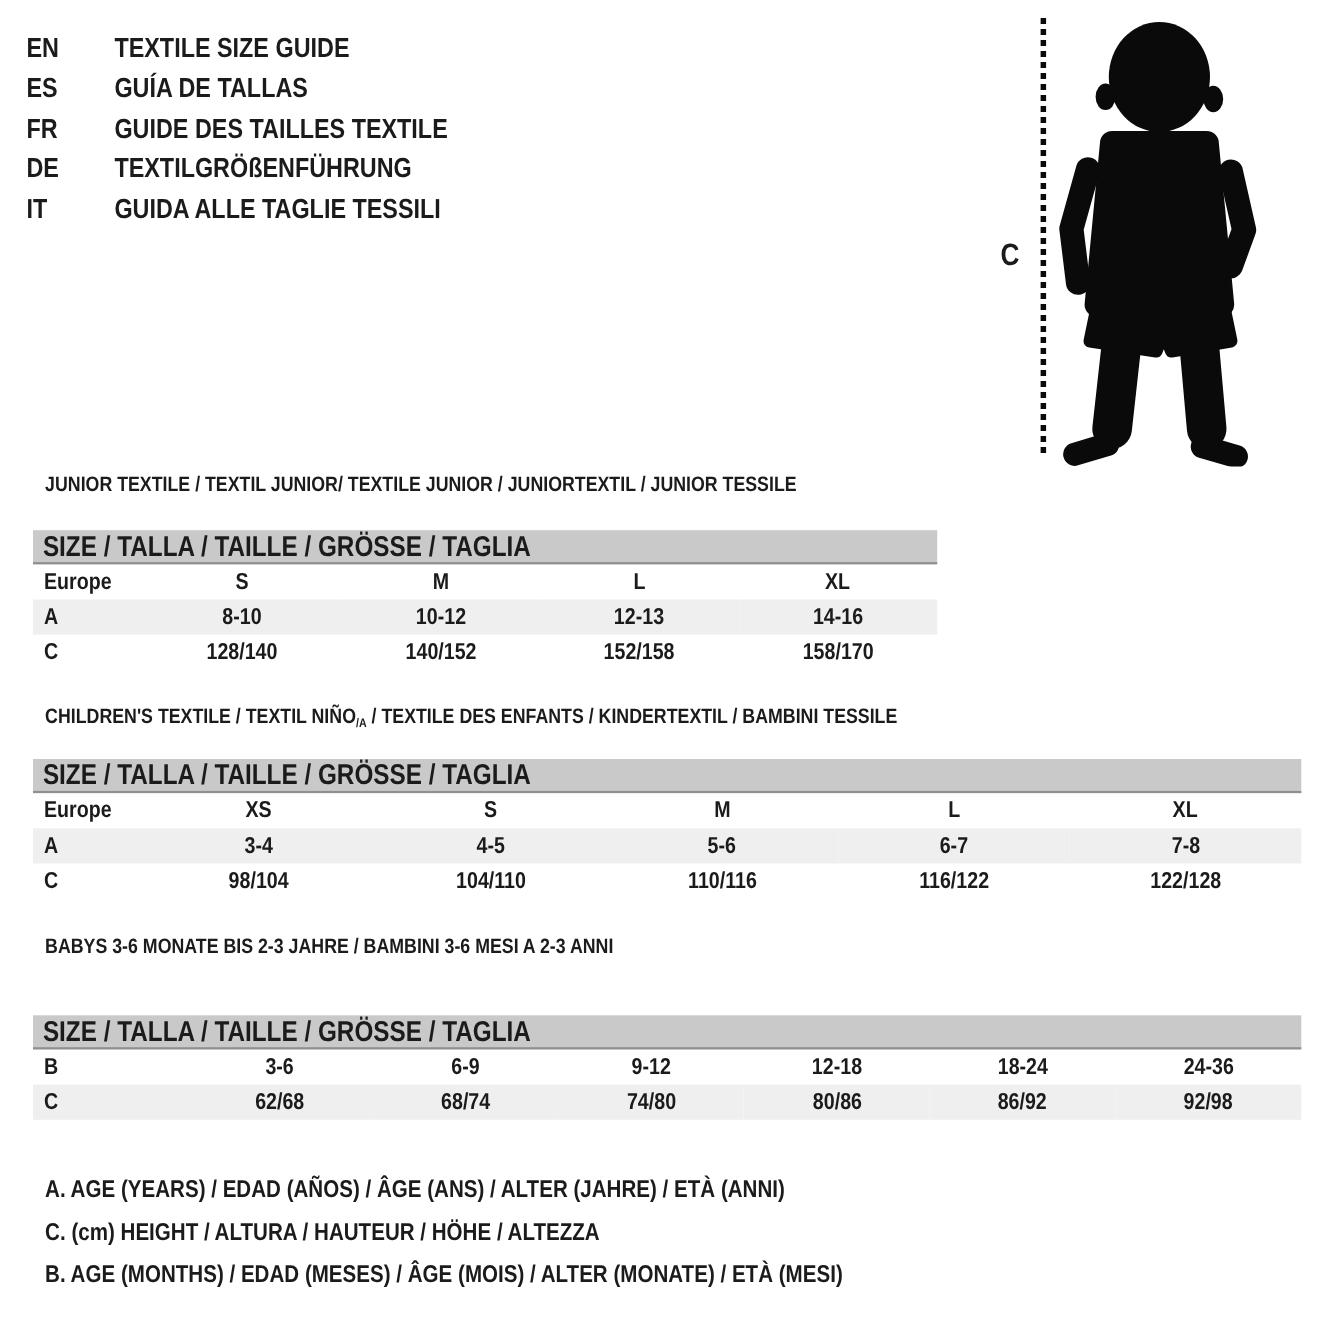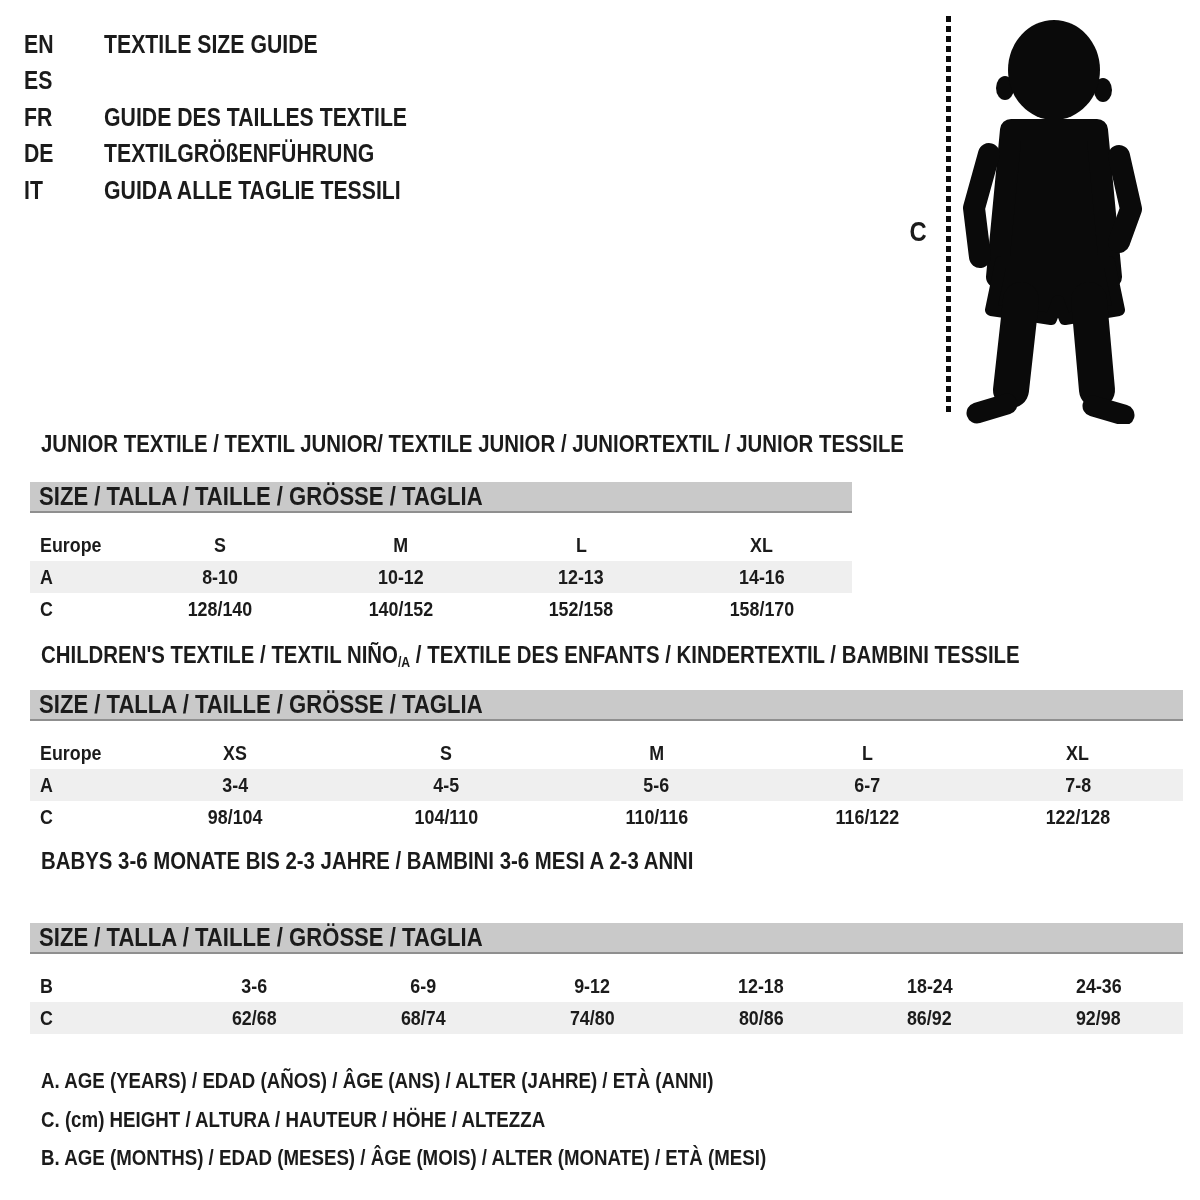--- a/index.html
+++ b/index.html
@@ -33,37 +33,37 @@
   
   .figure{position:absolute;left:0;top:0;color:var(--silhouette);}
   .dash-line{
     position:absolute;left:946px;top:16px;width:5px;height:400px;
     background:repeating-linear-gradient(to bottom,var(--silhouette) 0 6px,transparent 6px 10px);
   }
   .measure-label{position:absolute;left:908px;top:216px;font-size:28px;color:var(--ink);}
   .silhouette{position:absolute;left:961px;top:12px;}
 
   
-  .sec-title{position:absolute;left:41px;font-size:24px;white-space:nowrap;}
+  .sec-title{position:absolute;left:41px;font-size:19px;white-space:nowrap;}
   .sec-title-junior{top:430px;}
   .sec-title-children{top:641px;}
   .sec-title-babies{top:844px;line-height:33px;}
   .sub{font-size:.6em;vertical-align:-4px;}
 
   
   .tbl{position:absolute;left:30px;}
   .tbl-junior{top:482px;width:822px;}
   .tbl-children{top:690px;width:1153px;}
   .tbl-babies{top:923px;width:1153px;}
   .tbl-head{
     height:31px;background:var(--header-bar);
     border-bottom:2px solid var(--header-border);
     padding-left:9px;font-size:26px;line-height:29px;
   }
-  table{width:100%;border-collapse:collapse;table-layout:fixed;margin-top:16px;}
+  table{width:100%;border-collapse:collapse;table-layout:fixed;margin-top:0;}
   td{height:32px;text-align:center;font-size:21px;vertical-align:middle;padding:0;}
   td.lab{text-align:left;padding-left:10px;}
   tr.alt td{background:var(--row-alt);}
   col.c-lab{width:100px;}
   .tbl-babies col.c-lab{width:140px;}
 
   
   .notes{position:absolute;left:41px;top:1062px;}
   .note-line{height:38.5px;display:flex;align-items:center;font-size:22px;}
 </style>
@@ -72,20 +72,21 @@
 
 <div class="page">
 
   <div class="lang-block">
     <div class="lang-row">
       <span class="lang-code"><span class="cx-l">EN</span></span>
       <span class="lang-title"><span class="cx-l">TEXTILE SIZE GUIDE</span></span>
     </div>
     <div class="lang-row">
       <span class="lang-code"><span class="cx-l">ES</span></span>
+      <span class="lang-title"><span class="cx-l">GUÍA DE TALLAS</span></span>
     </div>
     <div class="lang-row">
       <span class="lang-code"><span class="cx-l">FR</span></span>
       <span class="lang-title"><span class="cx-l">GUIDE DES TAILLES TEXTILE</span></span>
     </div>
     <div class="lang-row">
       <span class="lang-code"><span class="cx-l">DE</span></span>
       <span class="lang-title"><span class="cx-l">TEXTILGRÖßENFÜHRUNG</span></span>
     </div>
     <div class="lang-row">

